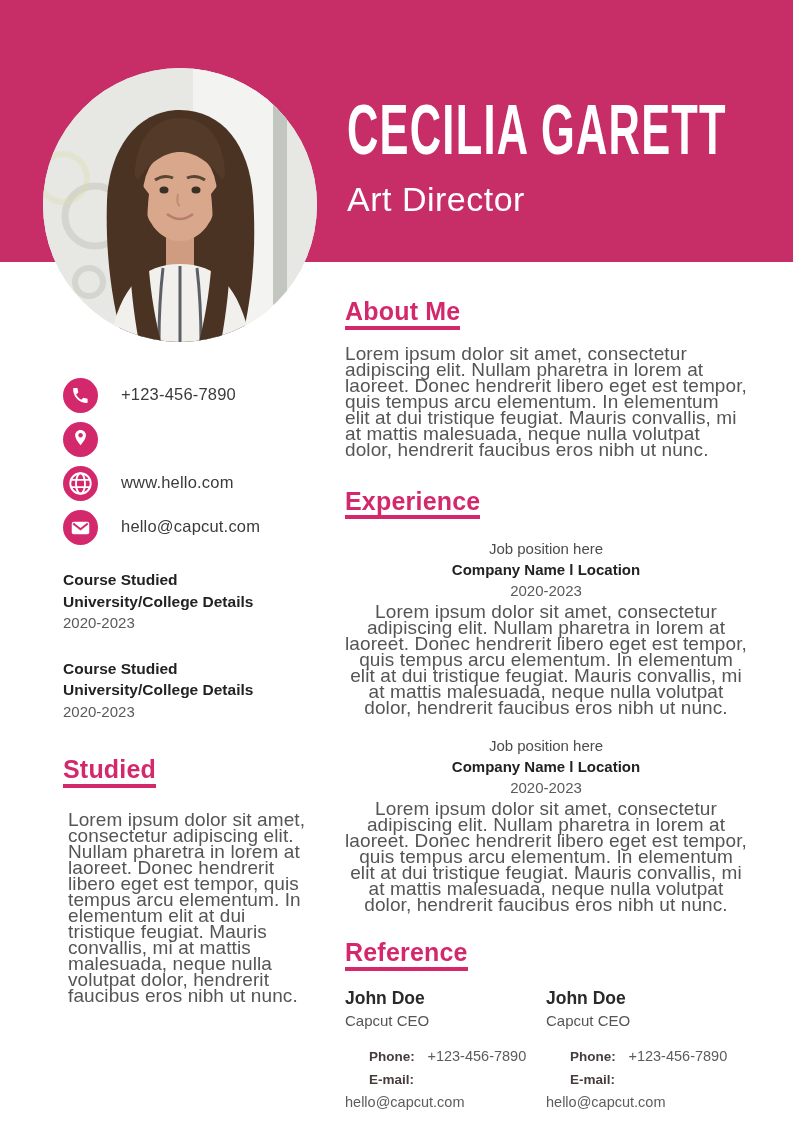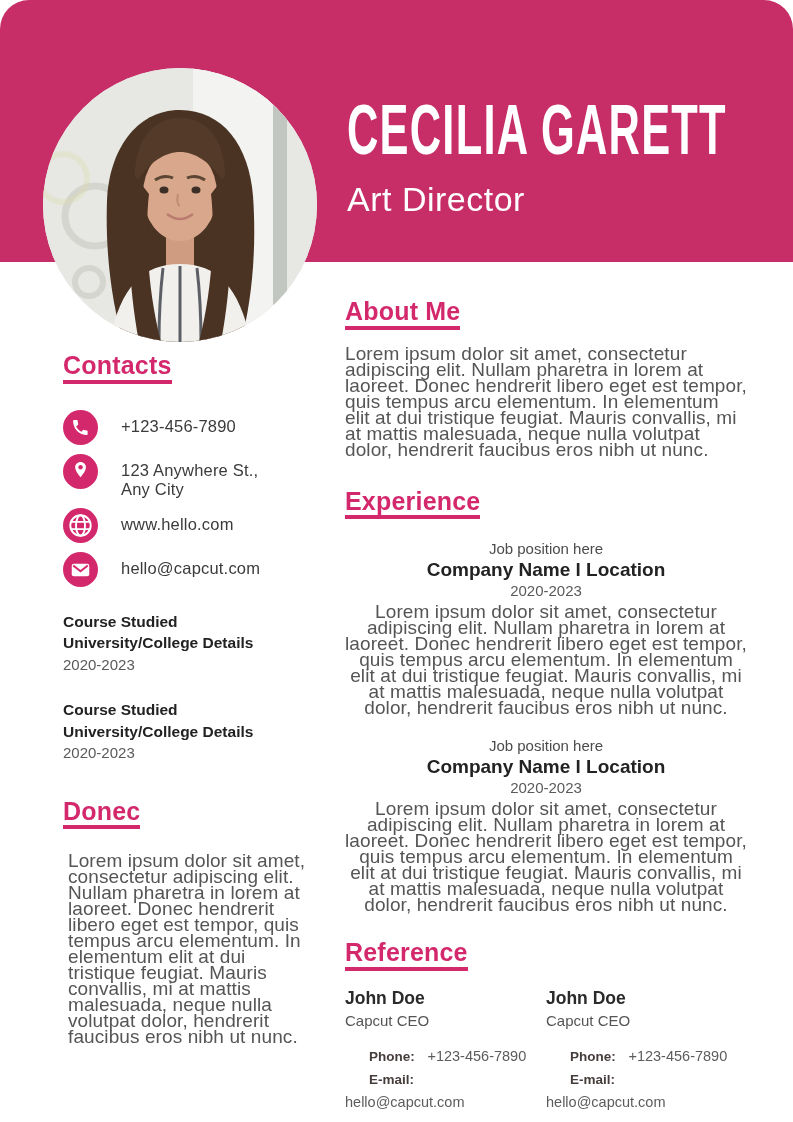--- a/index.html
+++ b/index.html
@@ -1,17 +1,17 @@
 <!DOCTYPE html>
 <html><head>
 <meta charset="utf-8">
 <style>
   html,body{margin:0;padding:0;background:#ffffff;}
   .page{position:relative;width:793px;height:1122px;background:#ffffff;overflow:hidden;
-        font-family:"Liberation Sans",sans-serif;color:#333;border-radius:29px;}
+        font-family:"Liberation Sans",sans-serif;color:#333;}
   
   .band{position:absolute;top:0;left:0;width:793px;height:262px;background:#c72e67;}
   .photo{position:absolute;left:43px;top:68px;width:274px;height:274px;border-radius:50%;
          overflow:hidden;background:#e9eae6;}
   .photo svg{display:block;}
   .title-block{position:absolute;left:347px;top:98px;color:#ffffff;}
   .name{font-size:70px;font-weight:bold;line-height:0.92;letter-spacing:2px;white-space:nowrap;
         transform:scaleX(0.62);transform-origin:left top;margin:0;}
   .role{font-size:34px;font-weight:400;letter-spacing:0.5px;margin-top:18px;}
   
@@ -32,21 +32,21 @@
   .edu-entry .bold{font-weight:bold;color:#222222;}
   .edu-entry .years{color:#5a5a5a;font-size:15px;}
   
   .skills-heading{margin-top:34px;}
   .skills-para{margin-top:24px;padding-left:5px;width:245px;}
   
   .about-para{margin-top:16px;}
   .exp-heading{margin-top:30px;}
   .exp-entry{margin-top:20px;text-align:center;}
   .exp-pos{font-size:15px;line-height:20px;color:#4c4c4c;}
-  .exp-company{font-size:19px;line-height:22px;font-weight:bold;color:#222222;}
+  .exp-company{font-size:15px;line-height:22px;font-weight:bold;color:#222222;}
   .exp-years{font-size:15px;line-height:20px;color:#5a5a5a;}
   .exp-entry .para{margin-top:3px;}
   
   .ref-heading{margin-top:26px;}
   .ref-row{display:flex;margin-top:16px;}
   .ref-col{width:208px;}
   .ref-name{font-size:17.5px;font-weight:bold;color:#2a2a2a;line-height:22px;}
   .ref-role{font-size:15px;color:#555555;line-height:20px;margin-top:2px;}
   .ref-contacts{margin-top:14px;}
   .ref-line{line-height:22px;}
@@ -94,41 +94,36 @@
     </svg>
   </div>
 
   <div class="title-block">
     <div class="name">CECILIA GARETT</div>
     <div class="role">Art Director</div>
   </div>
 
   <div class="left-col">
 
-    <div class="h2">Contacts</div>
 
     <div class="contact-list">
 
       <div class="contact-row">
         <svg class="badge" viewBox="0 0 24 24">
           <circle cx="12" cy="12" r="12" fill="#d4286c"></circle>
           <path transform="translate(5.2 5.2) scale(0.57)" fill="#ffffff" d="M6.6 10.8c1.4 2.7 3.6 4.9 6.3 6.3l2.1-2.1c.3-.3.7-.4 1-.2 1.1.4 2.3.6 3.5.6.6 0 1 .4 1 1V20c0 .6-.4 1-1 1C10.6 21 3 13.4 3 4c0-.6.4-1 1-1h3.6c.6 0 1 .4 1 1 0 1.2.2 2.4.6 3.5.1.3 0 .7-.2 1l-2.4 2.3z"></path>
         </svg>
         <div class="contact-text">+123-456-7890</div>
       </div>
 
       <div class="contact-row">
         <svg class="badge" viewBox="0 0 24 24">
           <circle cx="12" cy="12" r="12" fill="#d4286c"></circle>
           <path transform="translate(4.6 4.2) scale(0.62)" fill="#ffffff" d="M12 2C8.7 2 6 4.7 6 8c0 4.5 6 11 6 11s6-6.5 6-11c0-3.3-2.7-6-6-6zm0 8.5c-1.4 0-2.5-1.1-2.5-2.5S10.6 5.5 12 5.5s2.5 1.1 2.5 2.5-1.1 2.5-2.5 2.5z"></path>
         </svg>
-        <div class="contact-text">
-          <div>123 Anywhere St.,</div>
-          <div>Any City</div>
-        </div>
       </div>
 
       <div class="contact-row">
         <svg class="badge" viewBox="0 0 24 24">
           <circle cx="12" cy="12" r="12" fill="#d4286c"></circle>
           <g stroke="#ffffff" stroke-width="1.3" fill="none">
             <circle cx="12" cy="12" r="7"></circle>
             <ellipse cx="12" cy="12" rx="3.1" ry="7"></ellipse>
             <path d="M5.4 9.5h13.2M5.4 14.5h13.2"></path>
           </g>
@@ -153,21 +148,21 @@
       <div class="bold">University/College Details</div>
       <div class="years">2020-2023</div>
     </div>
 
     <div class="edu-entry">
       <div class="bold">Course Studied</div>
       <div class="bold">University/College Details</div>
       <div class="years">2020-2023</div>
     </div>
 
-    <div class="h2 skills-heading">Donec</div>
+    <div class="h2 skills-heading">Studied</div>
     <p class="para skills-para">Lorem ipsum dolor sit amet, consectetur adipiscing elit. Nullam pharetra in lorem at laoreet. Donec hendrerit libero eget est tempor, quis tempus arcu elementum. In elementum elit at dui tristique feugiat. Mauris convallis, mi at mattis malesuada, neque nulla volutpat dolor, hendrerit faucibus eros nibh ut nunc.</p>
 
   </div>
 
   <div class="right-col">
 
     <div class="h2">About Me</div>
     <p class="para about-para">Lorem ipsum dolor sit amet, consectetur adipiscing elit. Nullam pharetra in lorem at laoreet. Donec hendrerit libero eget est tempor, quis tempus arcu elementum. In elementum elit at dui tristique feugiat. Mauris convallis, mi at mattis malesuada, neque nulla volutpat dolor, hendrerit faucibus eros nibh ut nunc.</p>
 
     <div class="h2 exp-heading">Experience</div>

